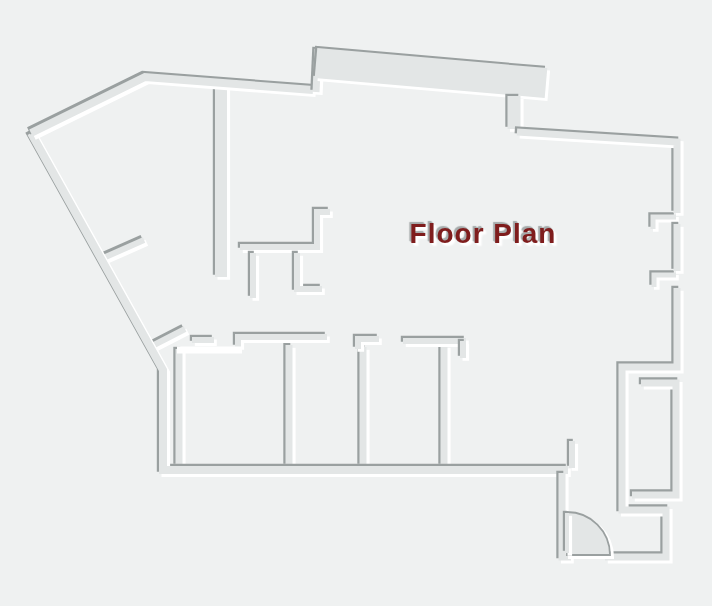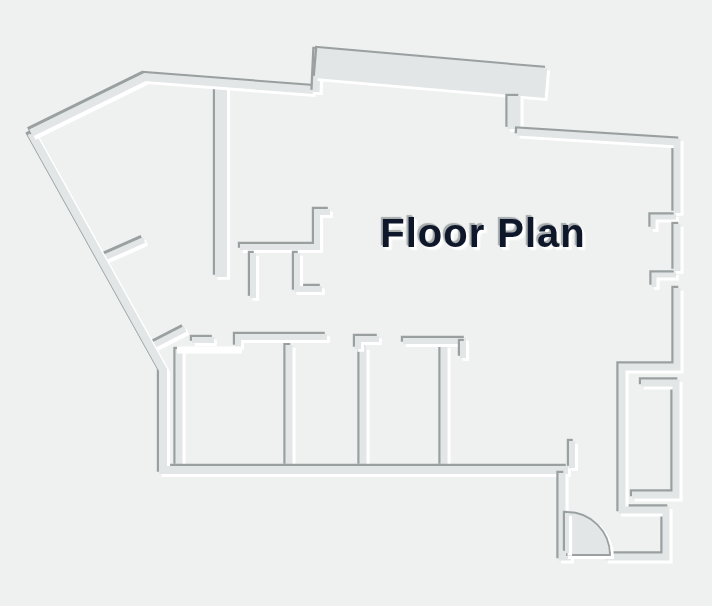--- a/index.html
+++ b/index.html
@@ -21,25 +21,25 @@
   .canvas-wrap svg {
     position: absolute;
     left: 0;
     top: 0;
   }
   .plan-title {
     position: absolute;
     left: 483px;
     top: 235px;
     transform: translate(-50%, -54%);
-    font-size: 40px;
+    font-size: 28px;
     font-weight: 700;
     letter-spacing: 1px;
     white-space: nowrap;
-    color: #0f172a;
+    color: #7f1d1d;
     text-shadow:
       -2px -2px 1px #a6abab,
       -1px -1px 1px #b2b7b7,
       2px 2px 1px #ffffff,
       3px 3px 2px #ffffff;
     user-select: none;
   }
 </style>
 </head>
 <body>

